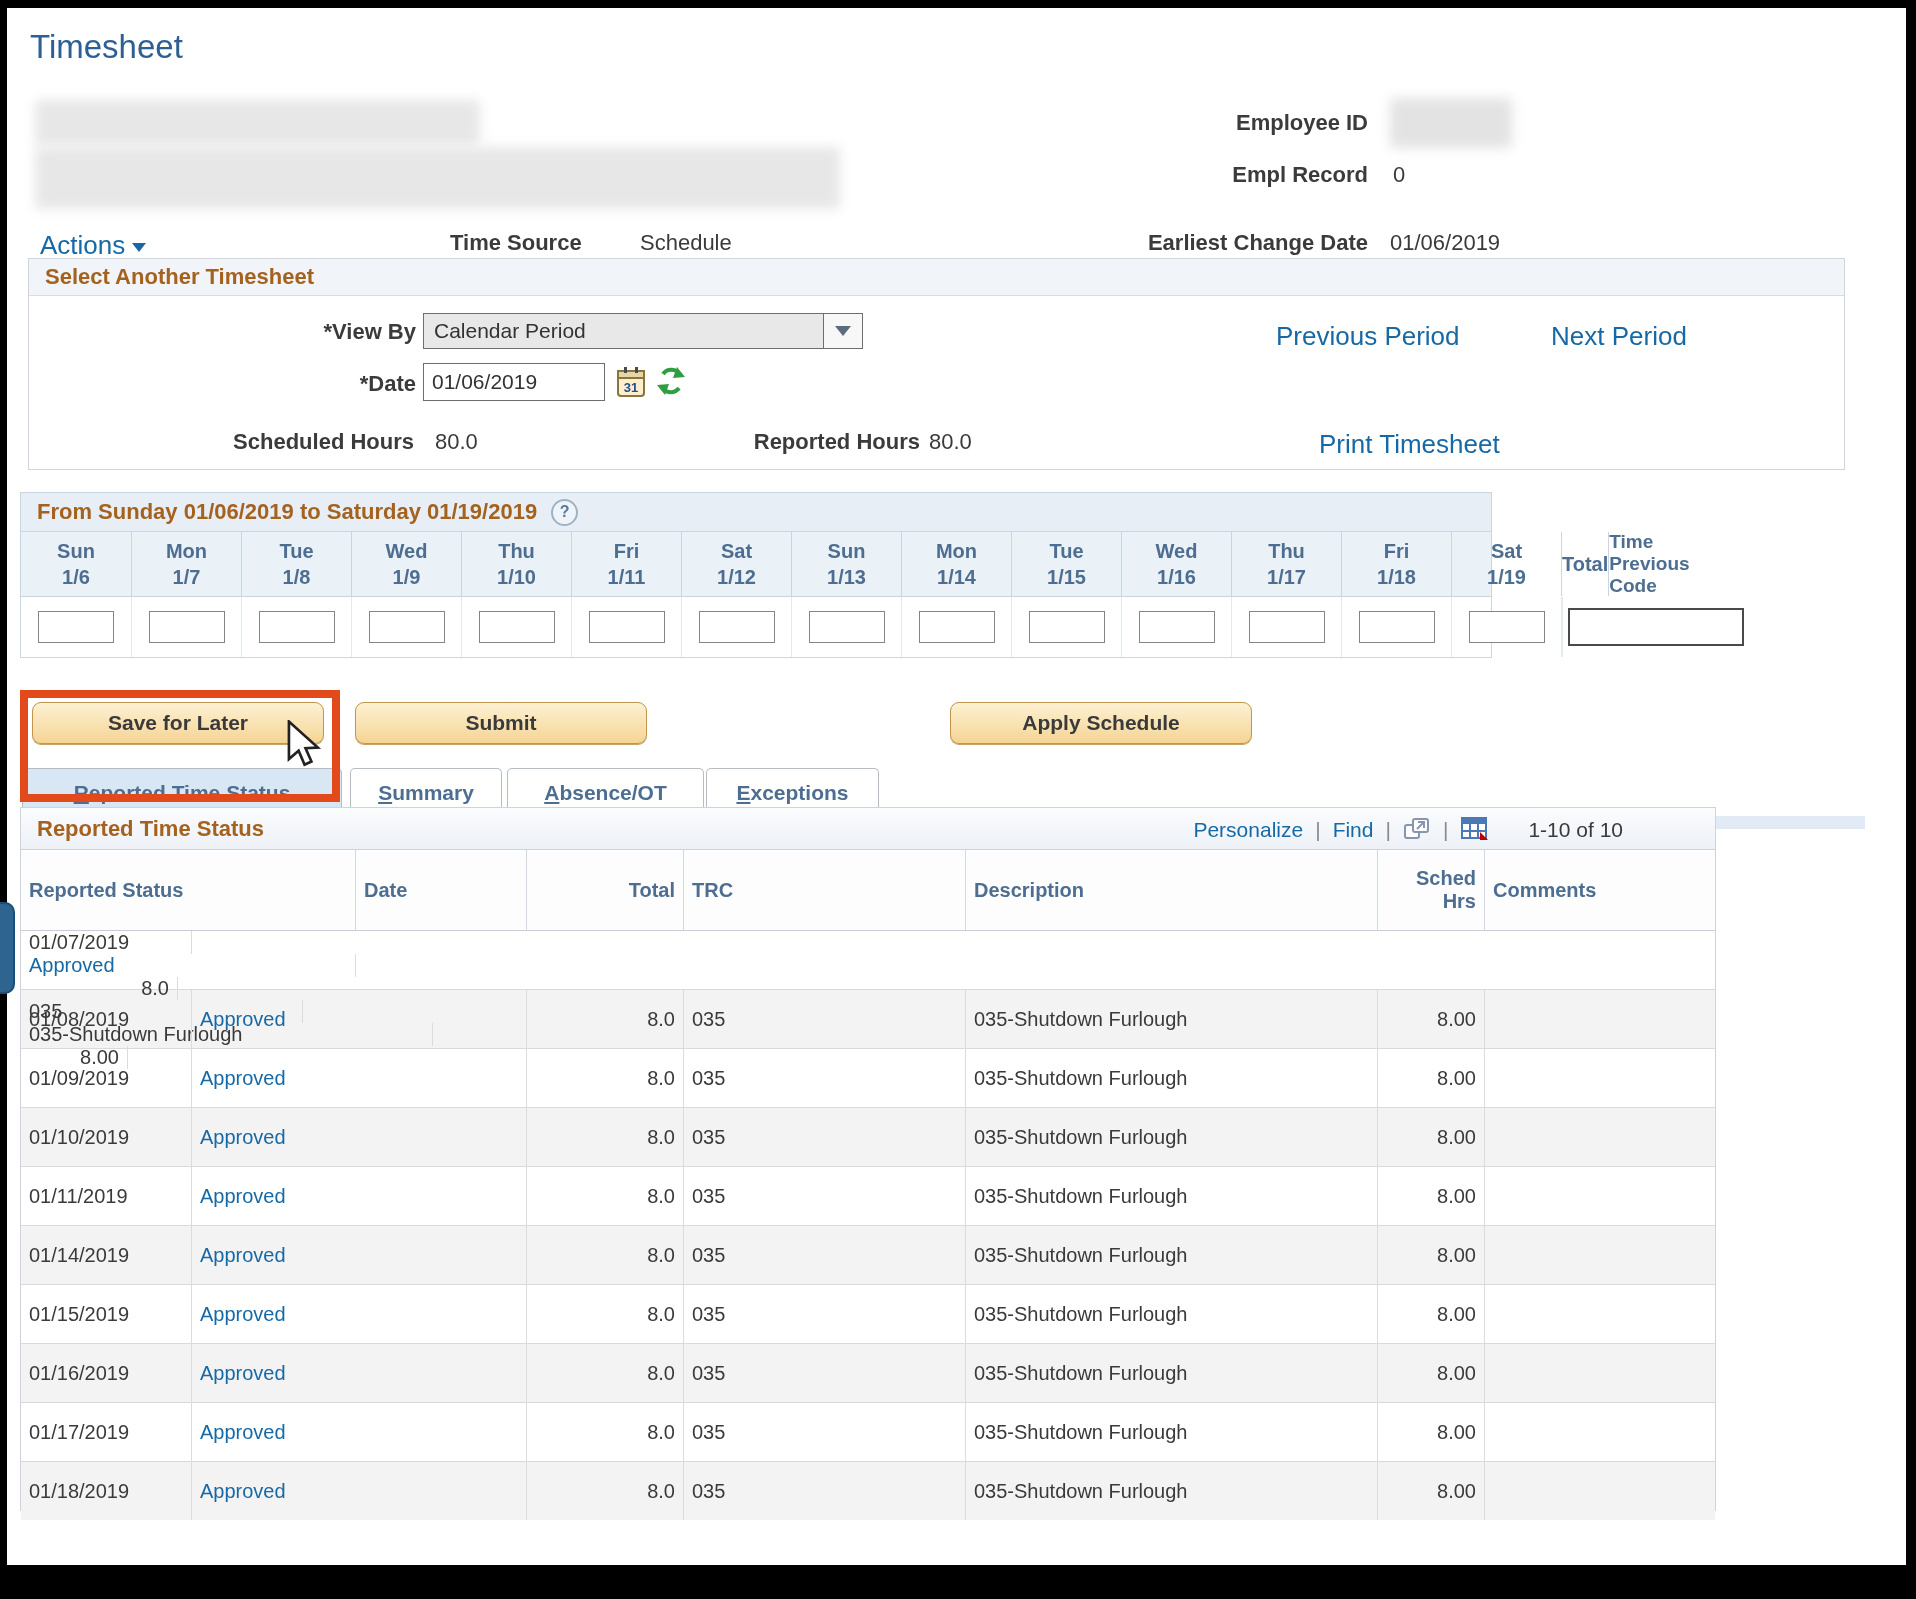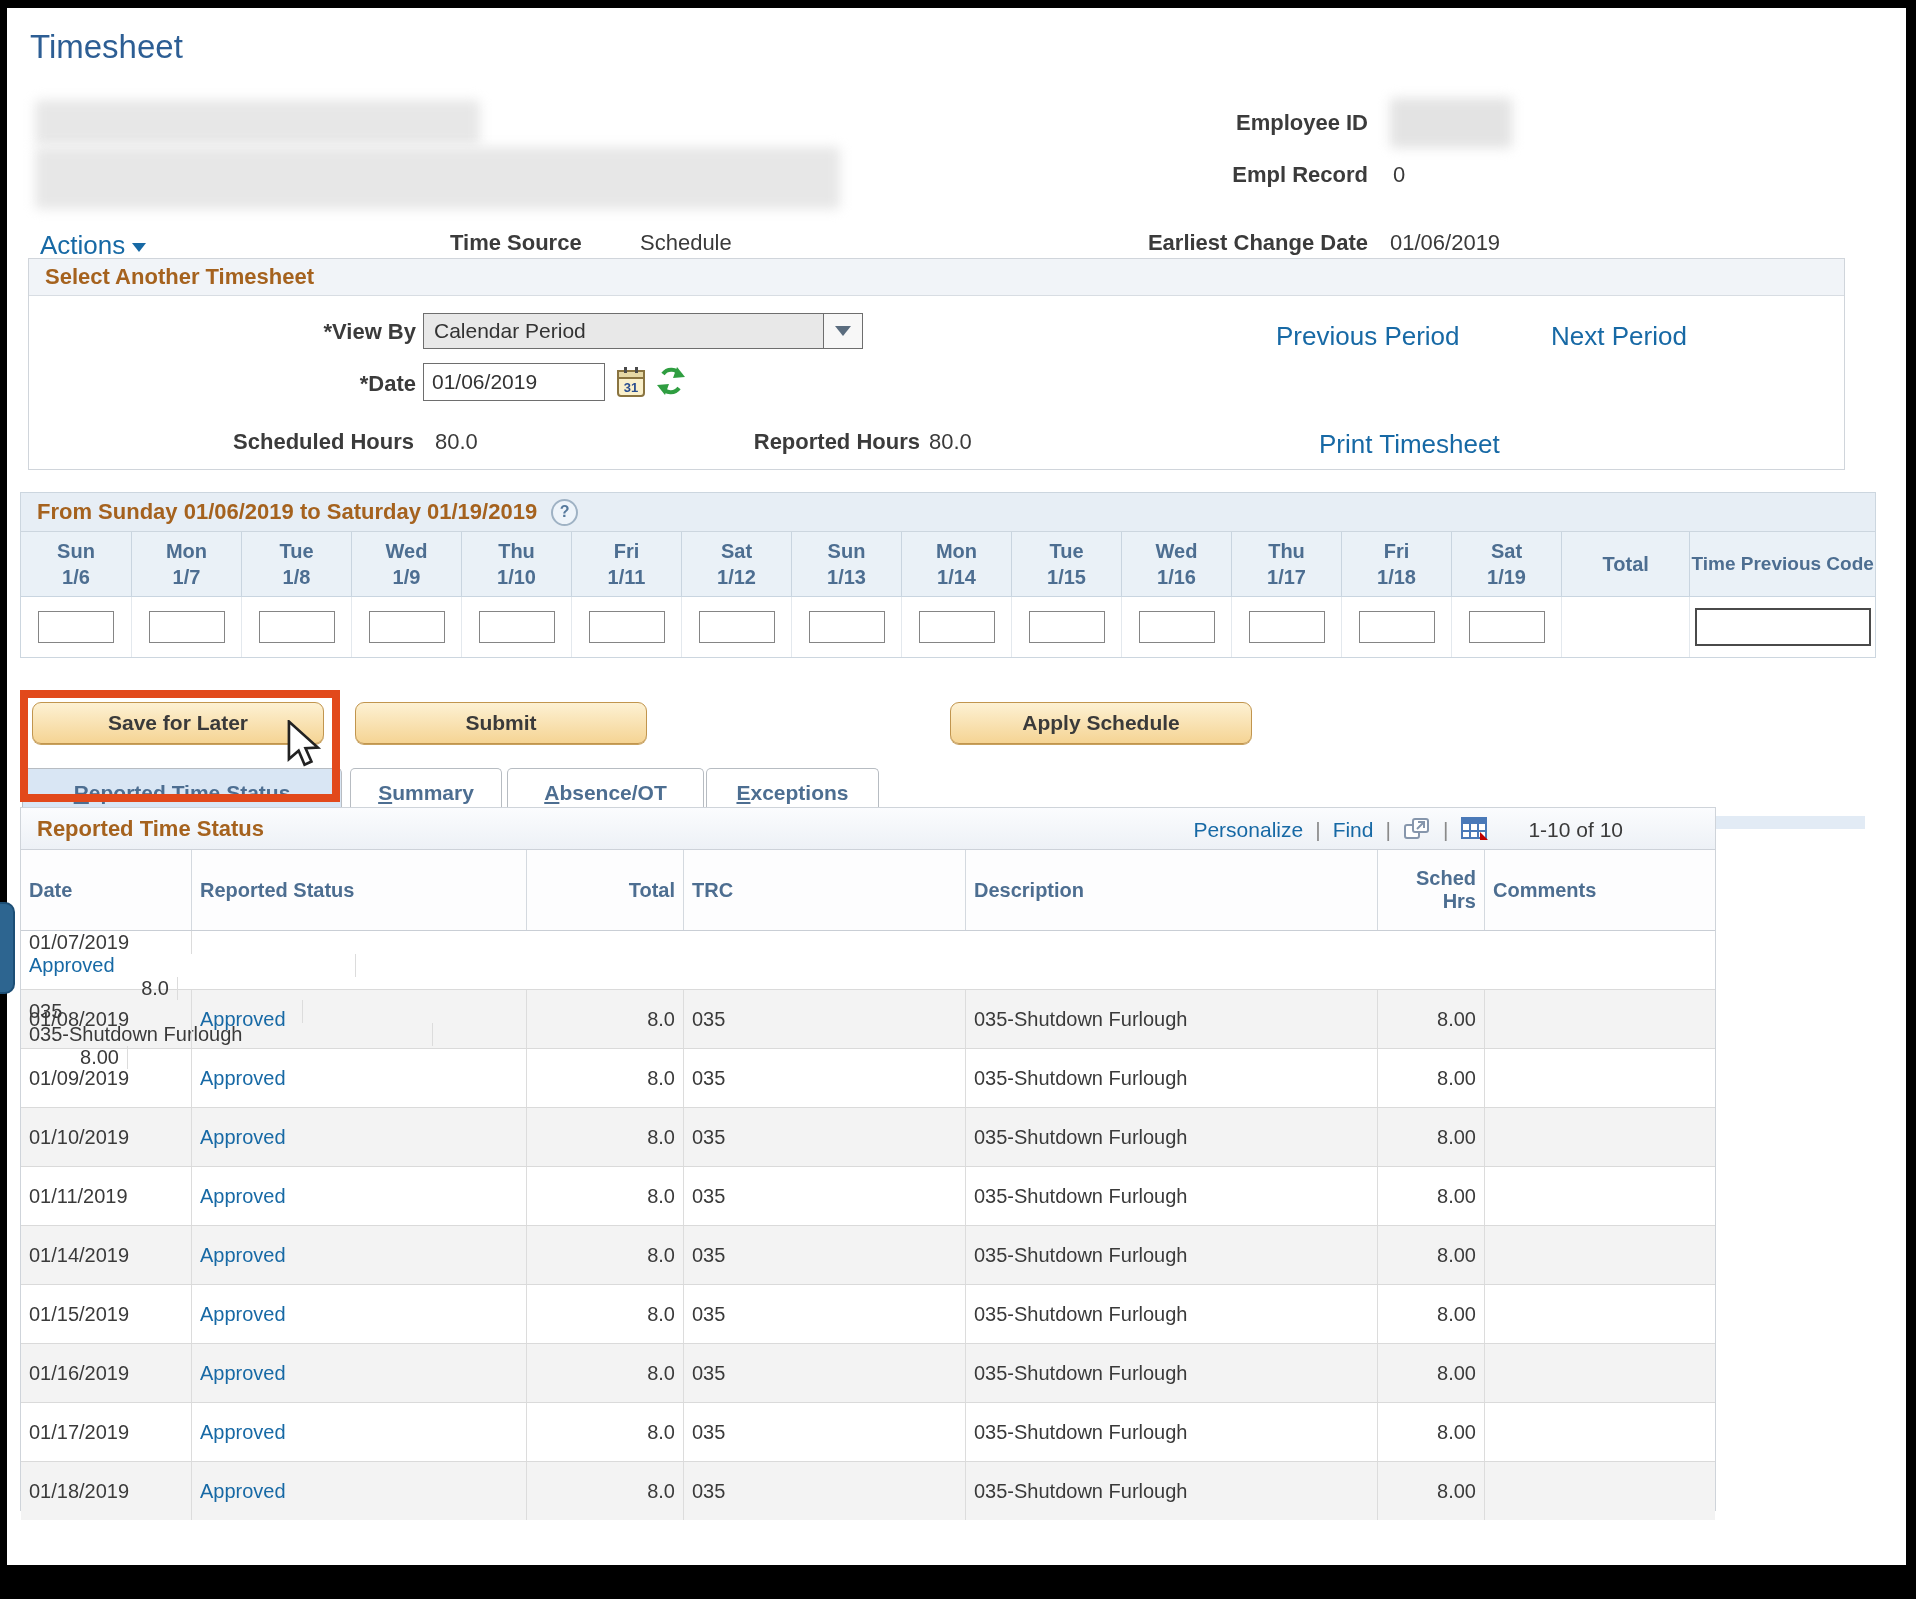--- a/index.html
+++ b/index.html
@@ -17,21 +17,21 @@
   
   .panel{position:absolute;left:28px;top:258px;width:1817px;height:212px;border:1px solid #d0d5db;background:#fff;box-sizing:border-box;}
   .panel-hdr{height:36px;background:#f1f4f8;border-bottom:1px solid #d8dde3;display:flex;align-items:center;padding-left:16px;}
   .orange-title{color:#a5621e;font-weight:bold;font-size:22px;}
   .select-ctl{position:absolute;display:flex;height:36px;border:1px solid #6e6e6e;background:#e8e8e8;box-sizing:border-box;text-align:center;}
   .select-ctl .txt{flex:1;display:flex;align-items:center;padding-left:10px;font-size:21px;color:#333;}
   .select-ctl .arrow{width:38px;border-left:1px solid #6e6e6e;background:#f7f7f7;display:flex;align-items:center;justify-content:center;}
   .chev{width:0;height:0;border-left:8px solid transparent;border-right:8px solid transparent;border-top:10px solid #5a6c7e;}
   .text-input{position:absolute;border:1px solid #6e6e6e;background:#fff;font-size:21px;padding:0 8px;box-sizing:border-box;font-family:"Liberation Sans",sans-serif;color:#333;}
   
-  .gridbox{position:absolute;left:20px;top:492px;width:1856px;border:1px solid #ccd6df;box-sizing:border-box;background:#fff;}
+  .gridbox{position:absolute;left:20px;top:492px;width:1472px;border:1px solid #ccd6df;box-sizing:border-box;background:#fff;}
   .frombar{height:38px;background:#e7eef5;border-bottom:1px solid #ccd6df;display:flex;align-items:center;padding-left:16px;gap:14px;}
   .helpcirc{width:27px;height:27px;border-radius:50%;border:2px solid #9fb2c4;background:#eef4fa;color:#56799c;font-weight:bold;font-size:16px;display:flex;align-items:center;justify-content:center;box-sizing:border-box;}
   .dayhdr{display:flex;height:64px;background:#eaf1f7;border-bottom:1px solid #c9d5e0;}
   .day-cols{display:flex;width:1540px;}
   .day-cell{width:110px;box-sizing:border-box;display:flex;flex-direction:column;align-items:center;justify-content:center;color:#4d6e91;font-weight:bold;font-size:20px;line-height:26px;}
   .day-cell+.day-cell{border-left:1px solid #c9d5e0;}
   .hdr-total{width:130px;border-left:1px solid #c9d5e0;display:flex;align-items:center;justify-content:center;color:#4d6e91;font-weight:bold;font-size:20px;box-sizing:border-box;}
   .hdr-trc{width:188px;border-left:1px solid #c9d5e0;display:flex;align-items:center;justify-content:center;color:#4d6e91;font-weight:bold;font-size:19px;box-sizing:border-box;}
   .inprow{display:flex;height:60px;background:#fff;}
   .input-cells{display:flex;width:1540px;}
@@ -306,22 +306,22 @@
             <rect x="2" y="2" width="24" height="20" fill="#ffffff" stroke="#4a79b8" stroke-width="2"></rect>
             <rect x="2" y="2" width="24" height="6" fill="#4a79b8"></rect>
             <path d="M10 8 V22 M18 8 V22 M2 15 H26" stroke="#4a79b8" stroke-width="2"></path>
             <polygon points="20,16 28,24 20,24" fill="#c00000"></polygon>
           </svg>
         </span>
         <span class="range">1-10 of 10</span>
       </span>
     </div>
     <div class="thead">
+      <div class="thcell c-status">Reported Status</div>
       <div class="thcell c-date">Date</div>
-      <div class="thcell c-status">Reported Status</div>
       <div class="thcell c-total">Total</div>
       <div class="thcell c-trc">TRC</div>
       <div class="thcell c-desc">Description</div>
       <div class="thcell c-sched">Sched Hrs</div>
       <div class="thcell c-comments">Comments</div>
     </div>
     <div>
         <div class="trow">
           <div class="tcell c-date">01/07/2019</div>
           <div class="tcell c-status">

